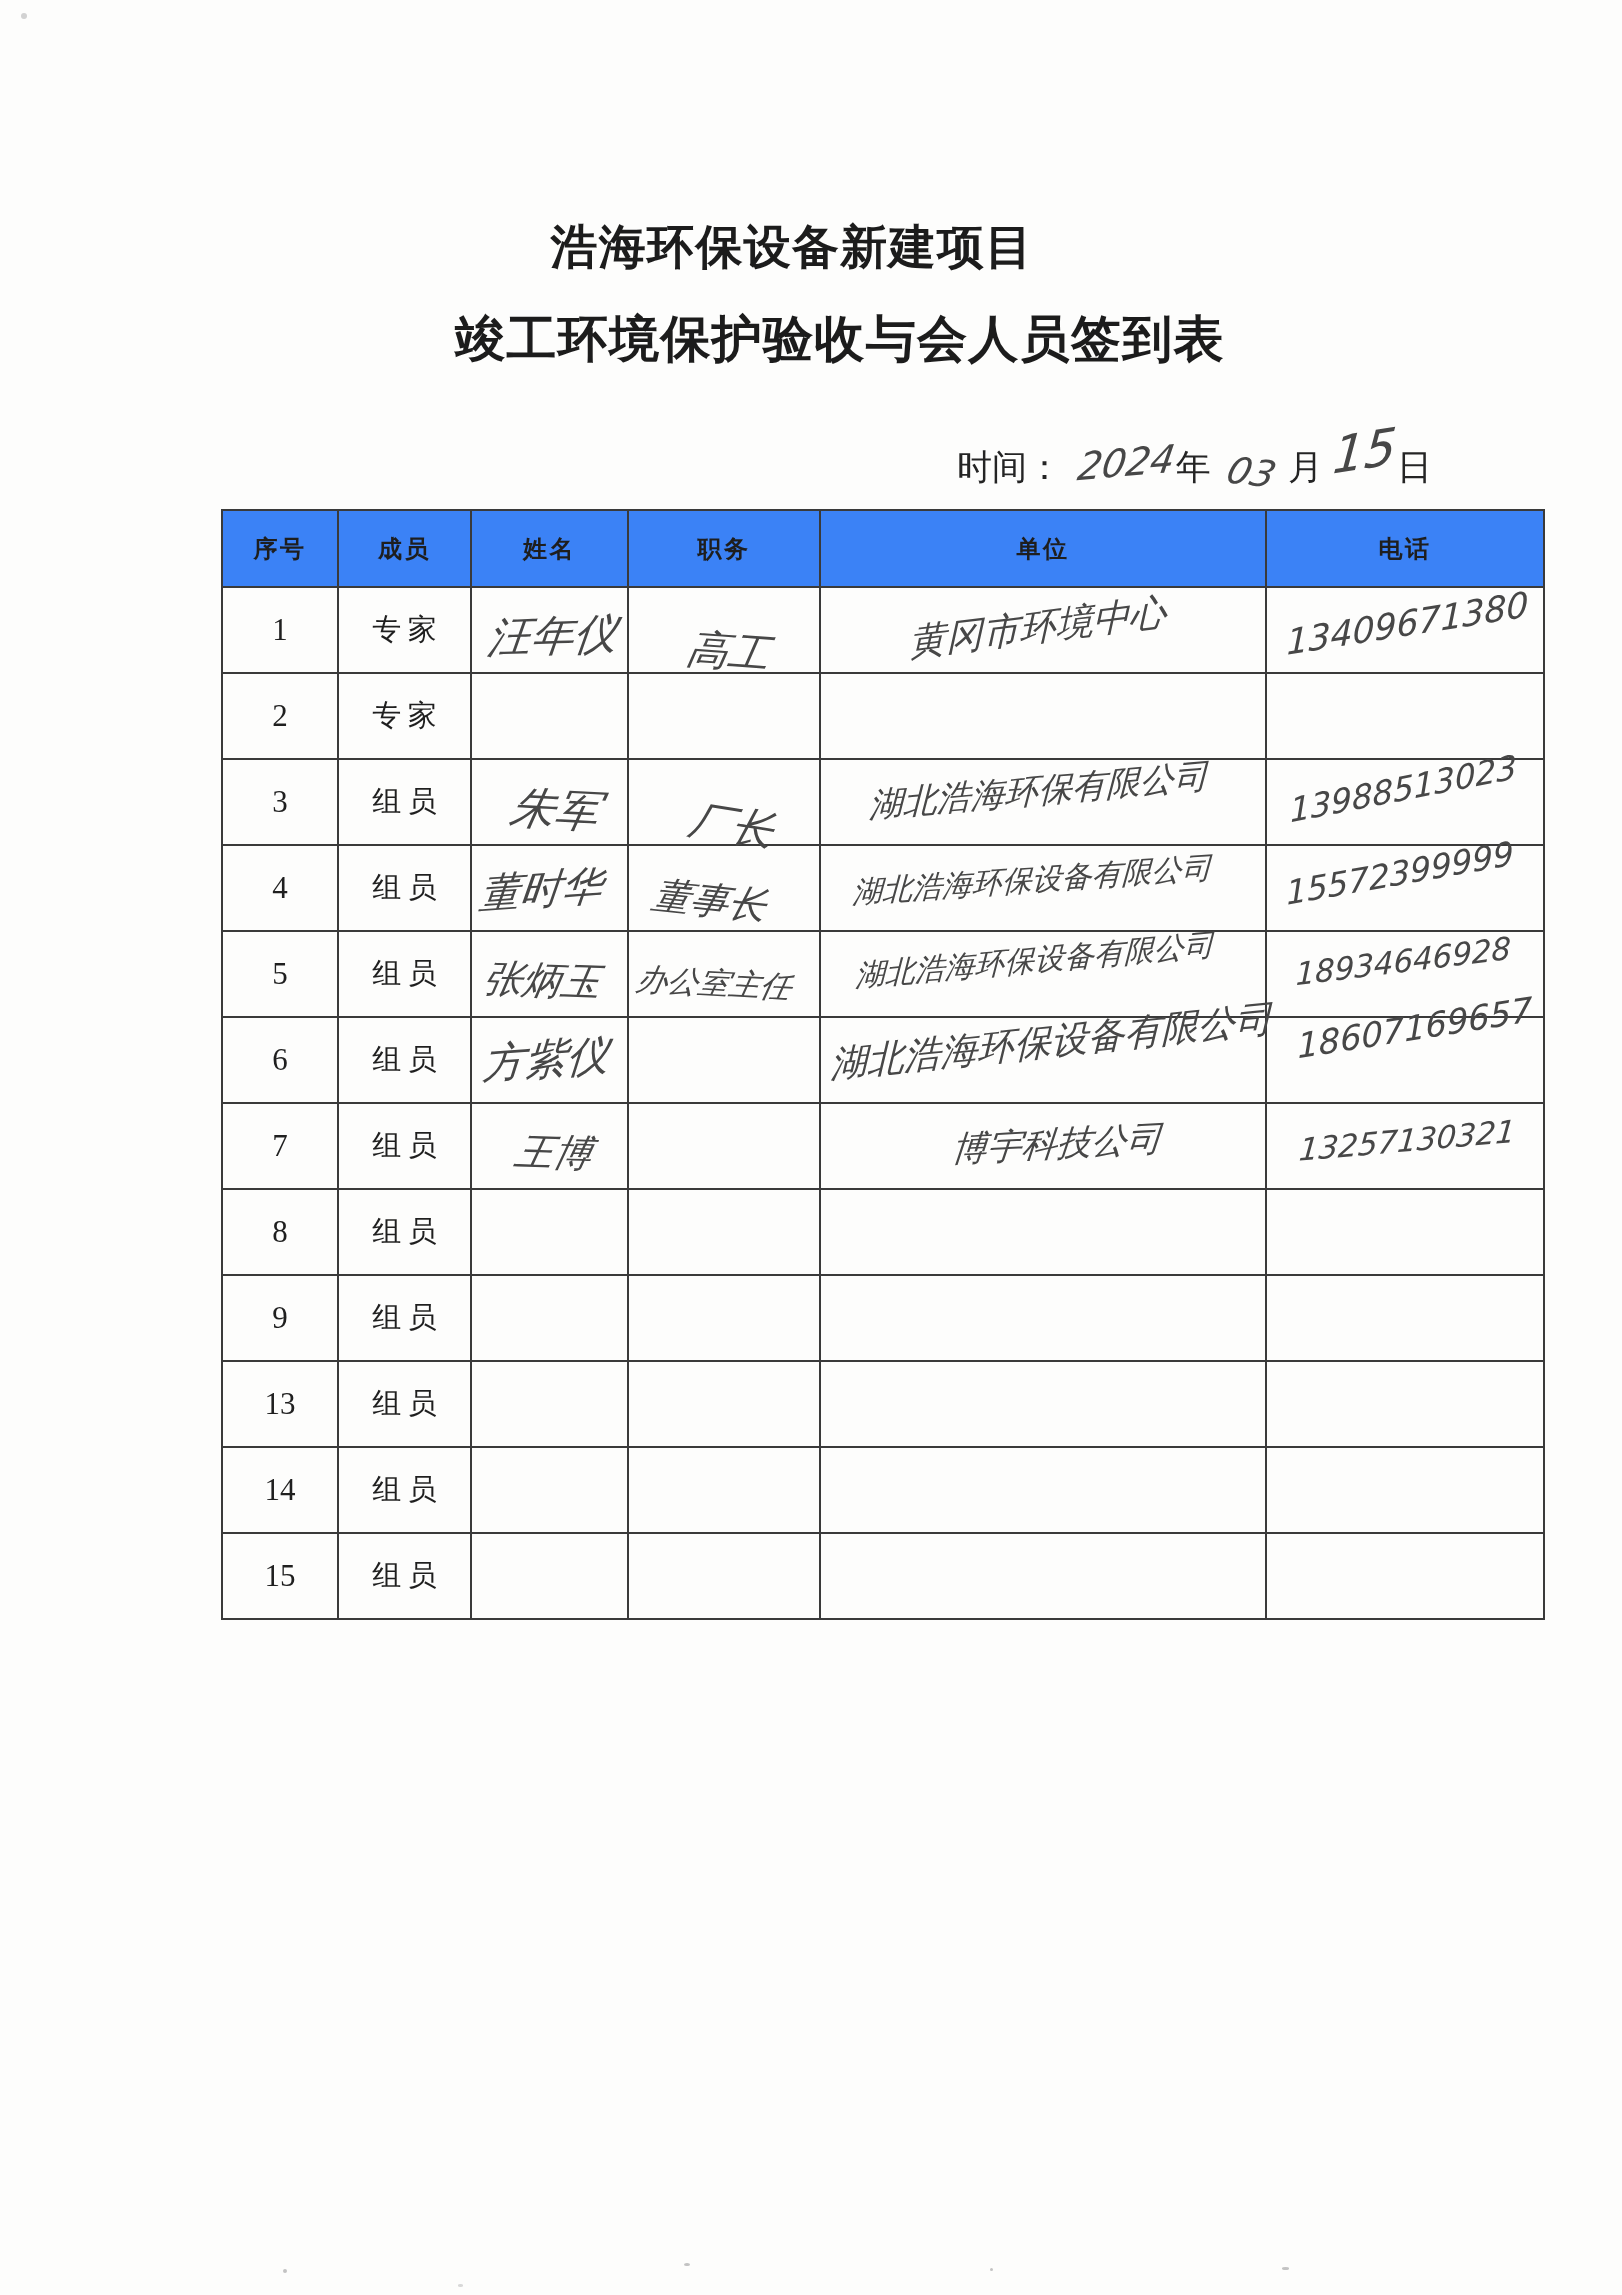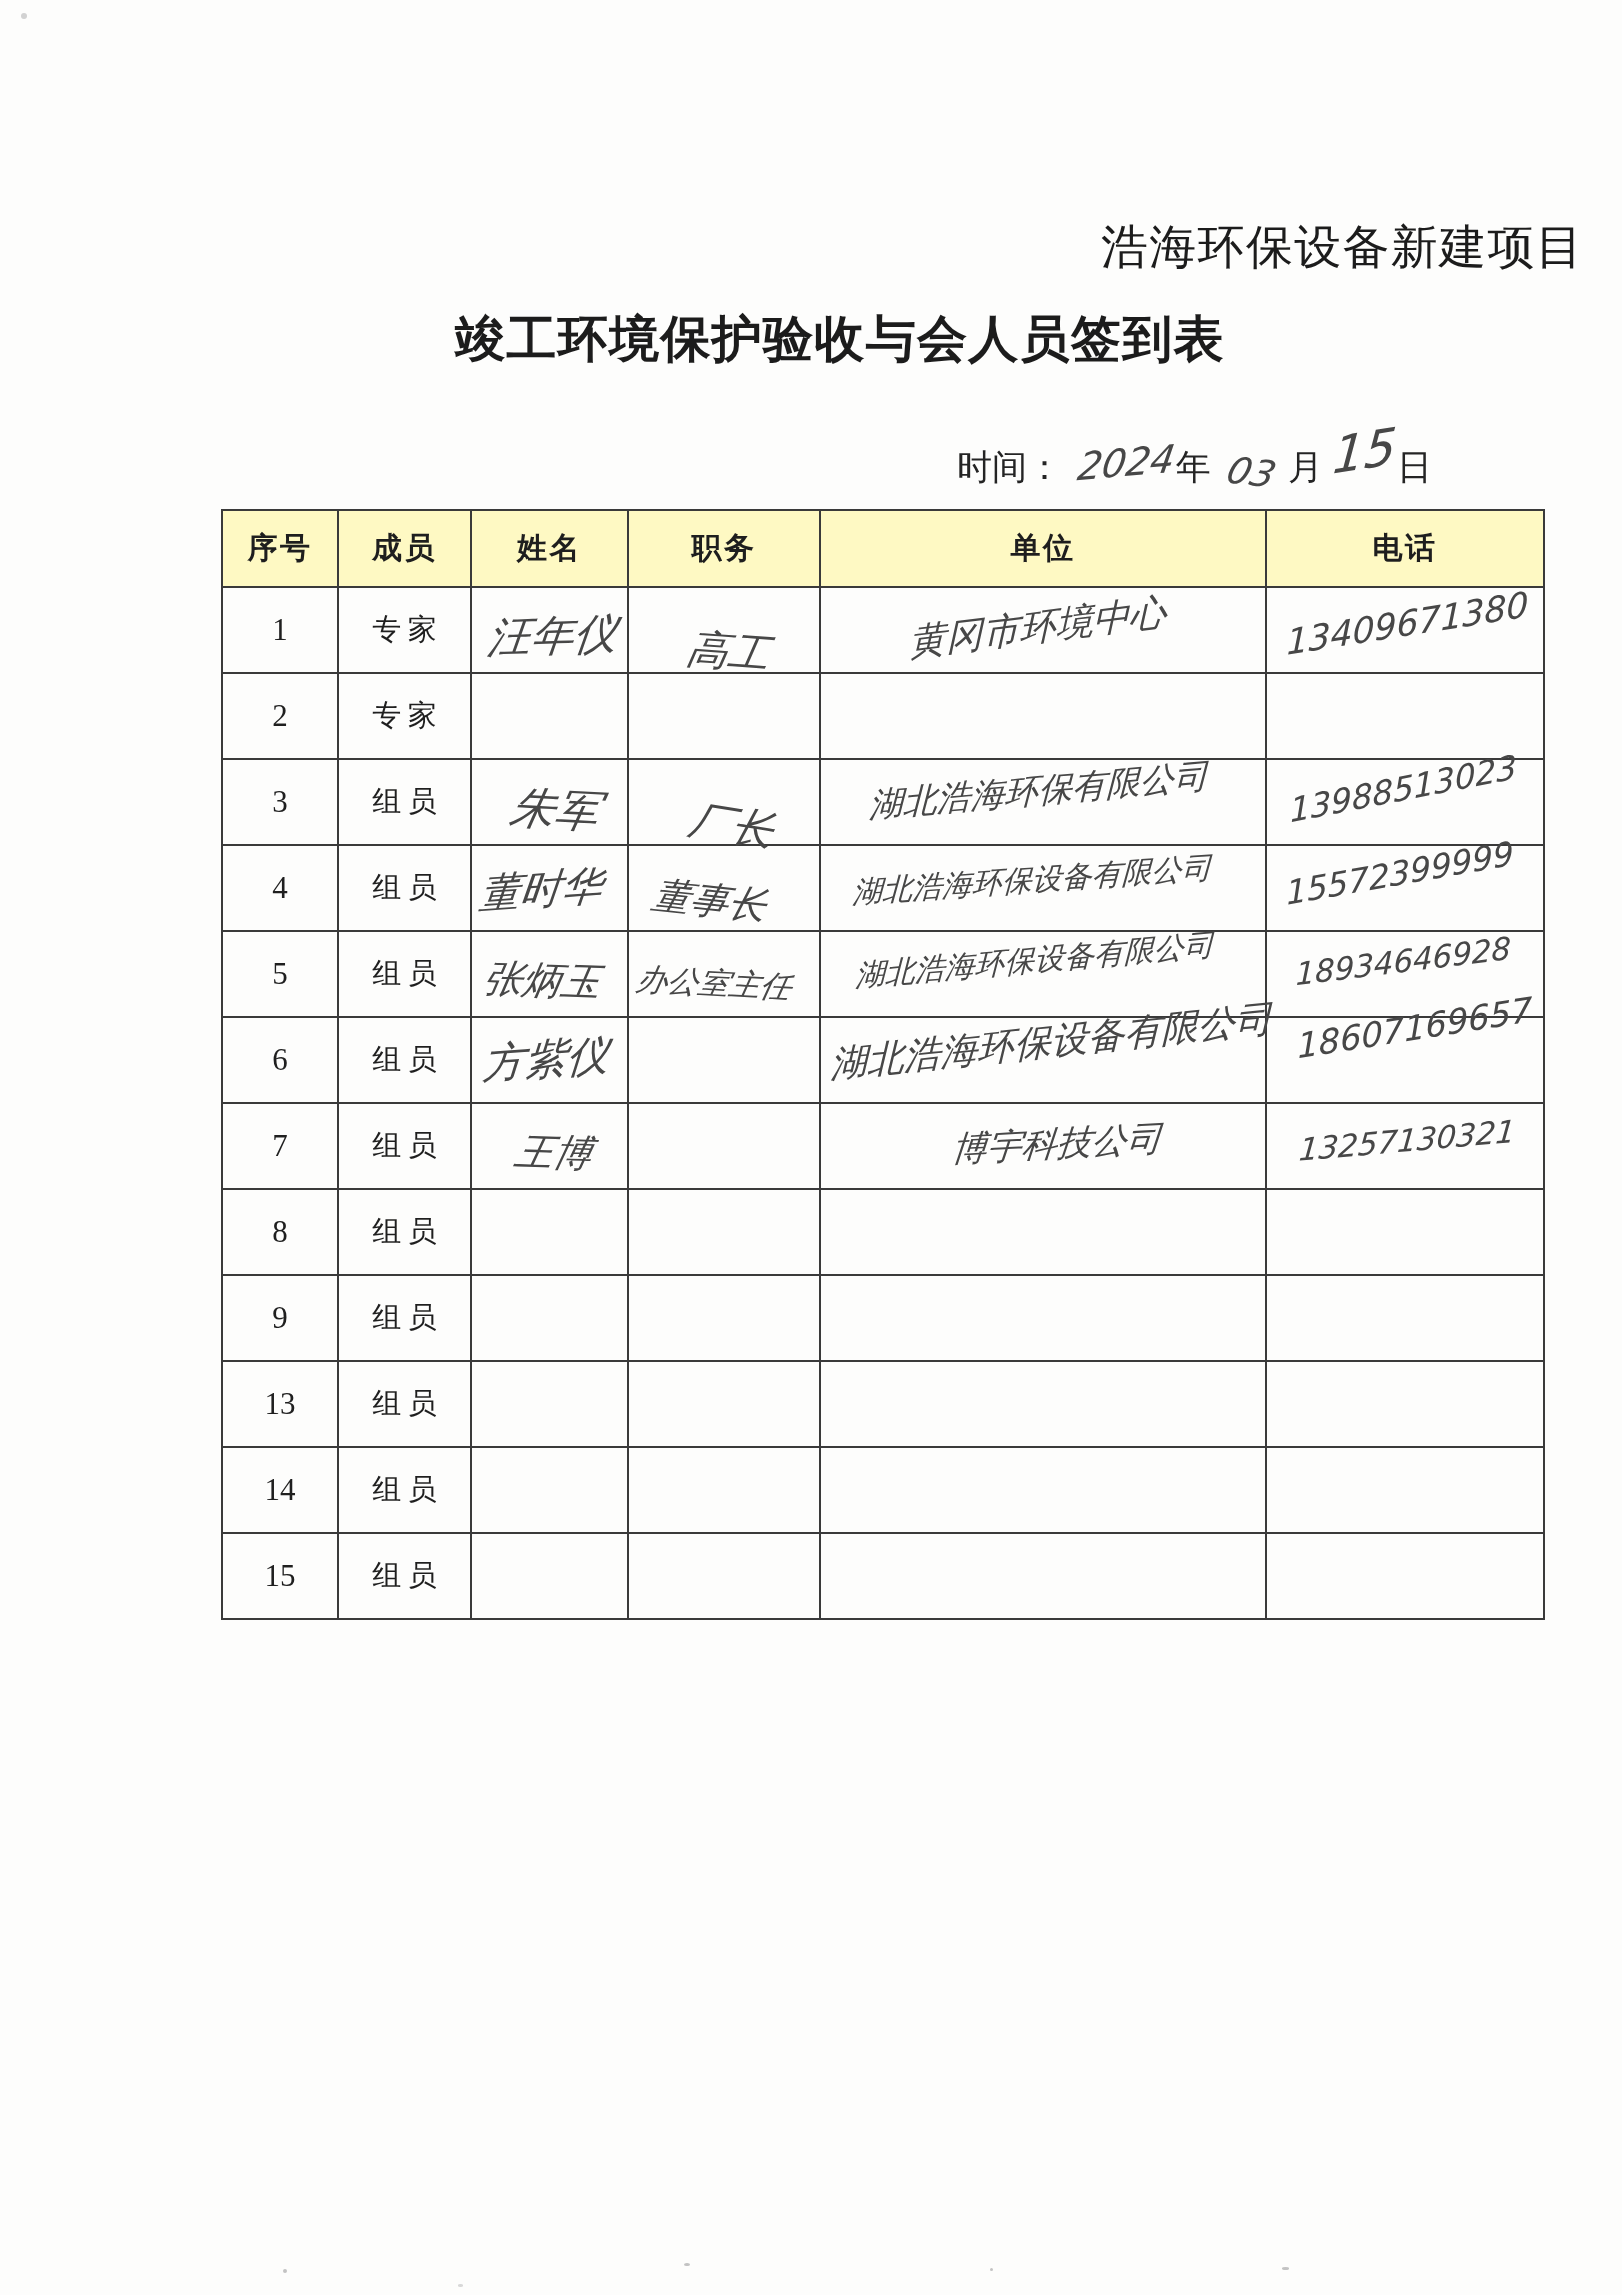--- a/index.html
+++ b/index.html
@@ -5,21 +5,21 @@
   html,body { margin:0; padding:0; }
   body { background:#ffffff; font-family:"Liberation Serif", serif; }
   .page {
     position:relative; width:1623px; height:2295px;
     background:#fdfdfc; overflow:hidden; color:#222;
   }
 
   
   .title1 {
     position:absolute; top:216px; left:0; width:1584px;
-    text-align:right; font-size:47px; font-weight:normal;
+    text-align:center; font-size:47px; font-weight:bold;
     letter-spacing:1.3px; color:#1c1c1c;
   }
   .title2 {
     position:absolute; top:306px; left:0; width:1584px;
     text-align:center; font-size:50px; font-weight:bold;
     letter-spacing:1.3px; color:#1c1c1c;padding-left:48px;
   }
 
   
   .time-line {
@@ -46,22 +46,22 @@
     position:absolute; top:509px; left:221px;
     border-collapse:collapse; table-layout:fixed;
     background:transparent;
   }
   .signin-table th, .signin-table td {
     border:2px solid #3a3a3a; padding:0; position:relative;
     overflow:visible; text-align:center; vertical-align:middle;
   }
   .signin-table { border:2.6px solid #333; }
   .signin-table th {
-    height:75px; font-size:30px; font-weight:bold;
-    letter-spacing:2.6px; color:#1e1e1e; background:#fef9c3;
+    height:75px; font-size:24px; font-weight:bold;
+    letter-spacing:2.6px; color:#1e1e1e; background:#3b82f6;
   }
   .signin-table td { height:84px; }
   .c-no   { font-size:31px; color:#1f1f1f; }
   .c-role { font-size:29px; letter-spacing:6.5px; color:#1f1f1f; text-indent:6.5px; }
 
   
   tr.r0 .h-name  { font-size:43px; transform:rotate(-2deg) skewX(-8deg)  translate(3.9px,7.9px); }
   tr.r0 .h-title { font-size:41px; transform:rotate(4deg)  skewX(-6deg)  translate(7.9px,18.3px); }
   tr.r0 .h-unit  { font-size:37px; transform:rotate(-7deg) skewX(-6deg)  translate(-5.2px,11.8px); }
   tr.r0 .h-phone { font-size:35px; transform:rotate(-9deg) skewX(-10deg) translate(3.9px,13px); }

